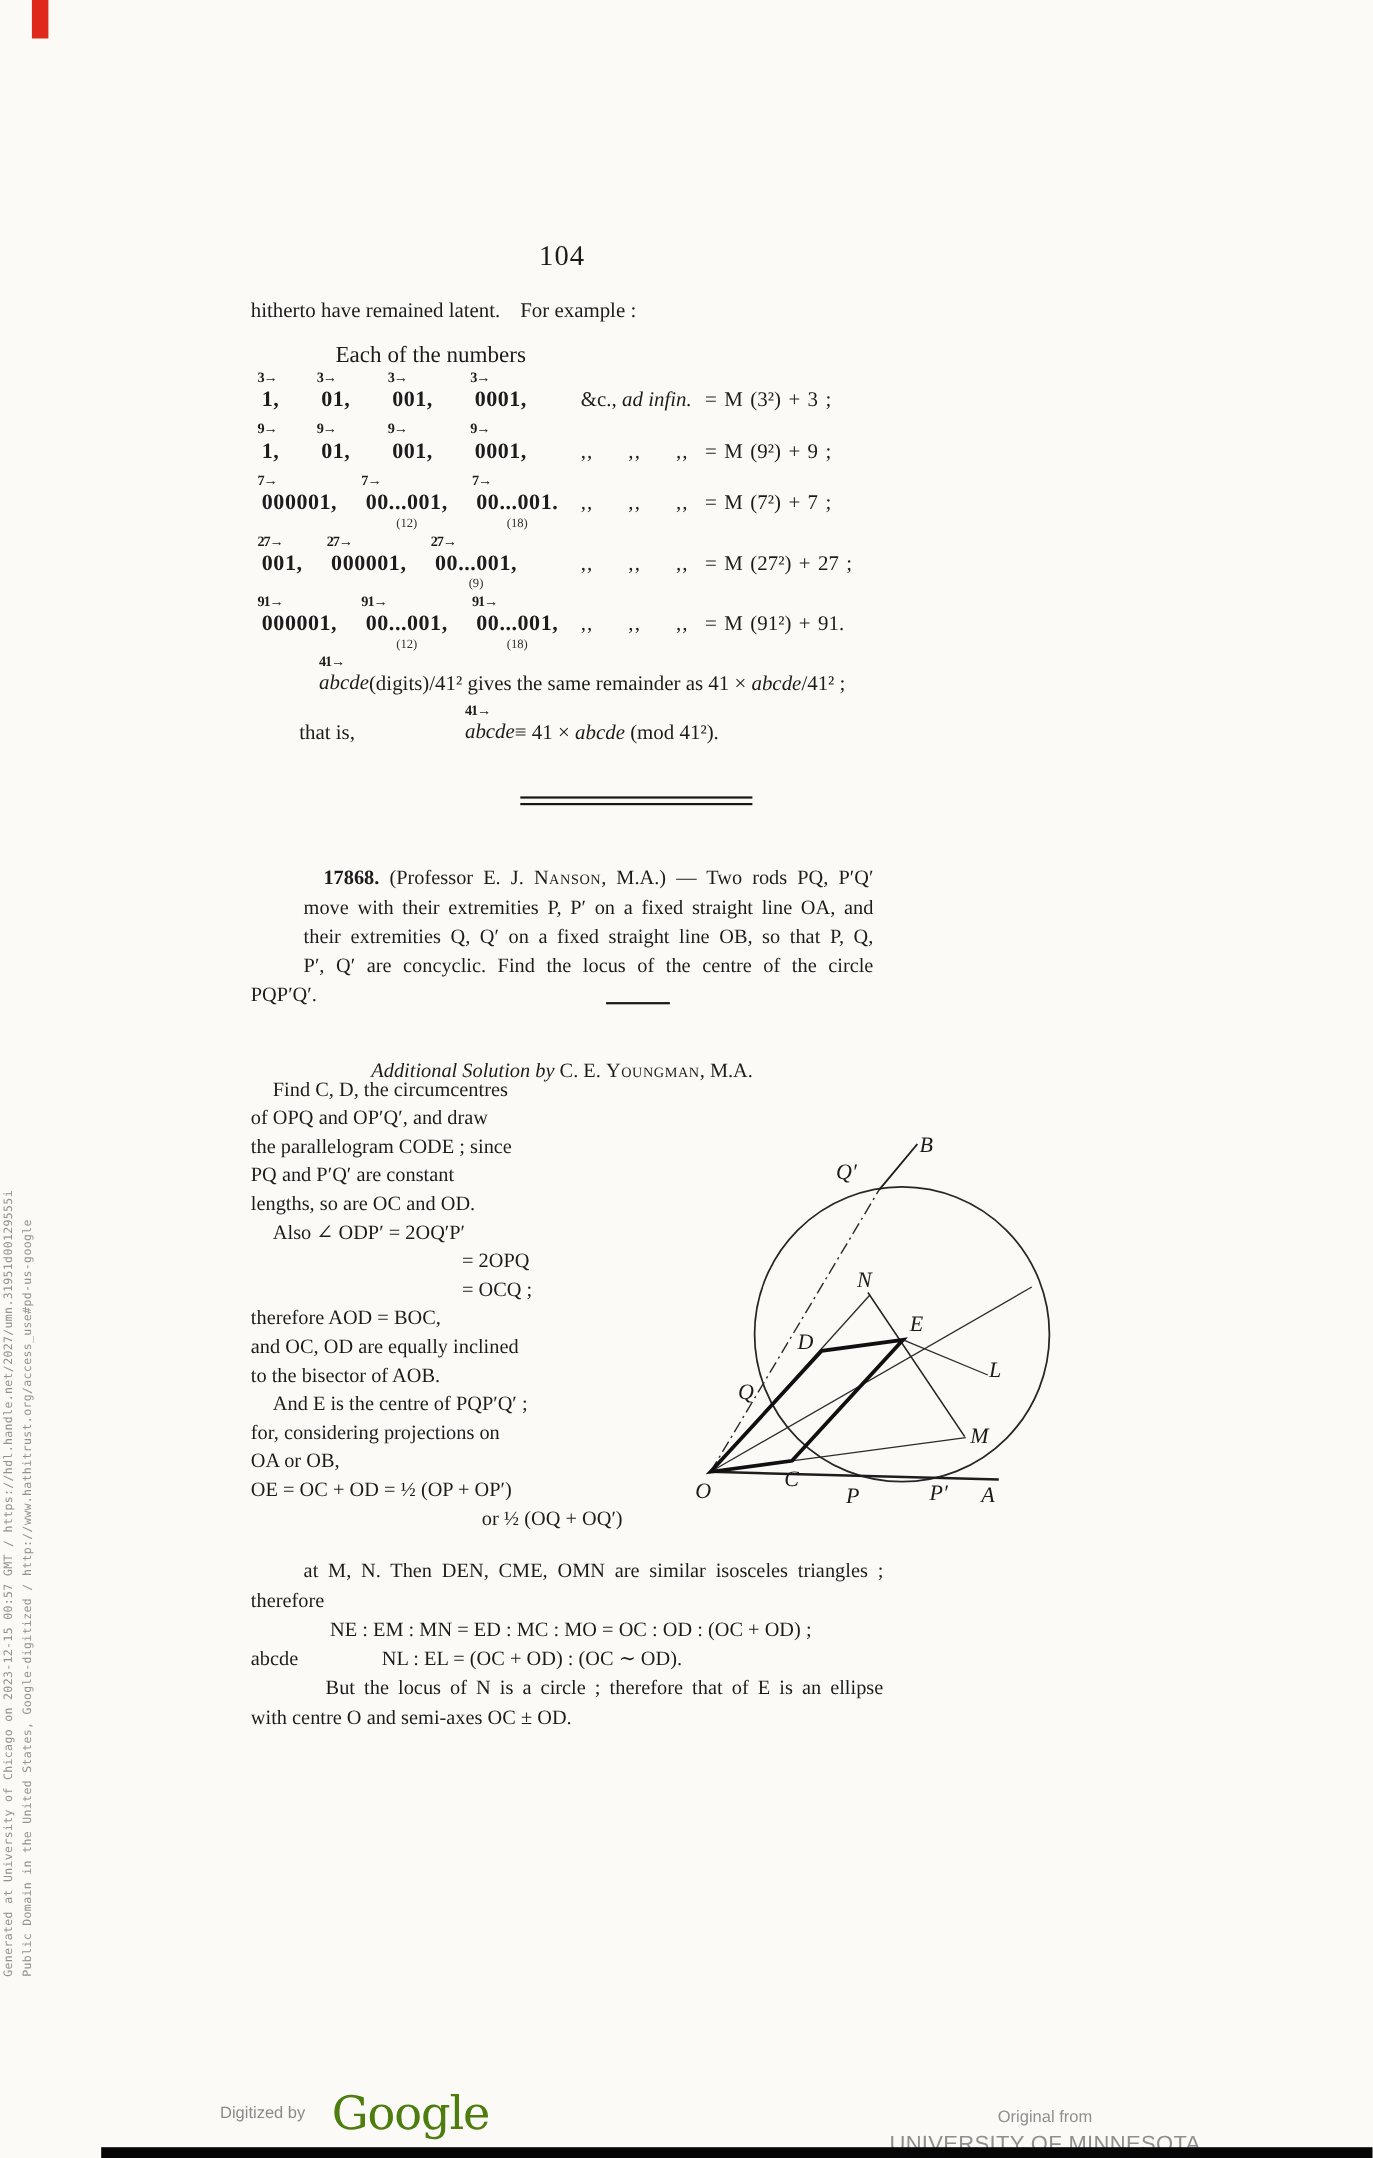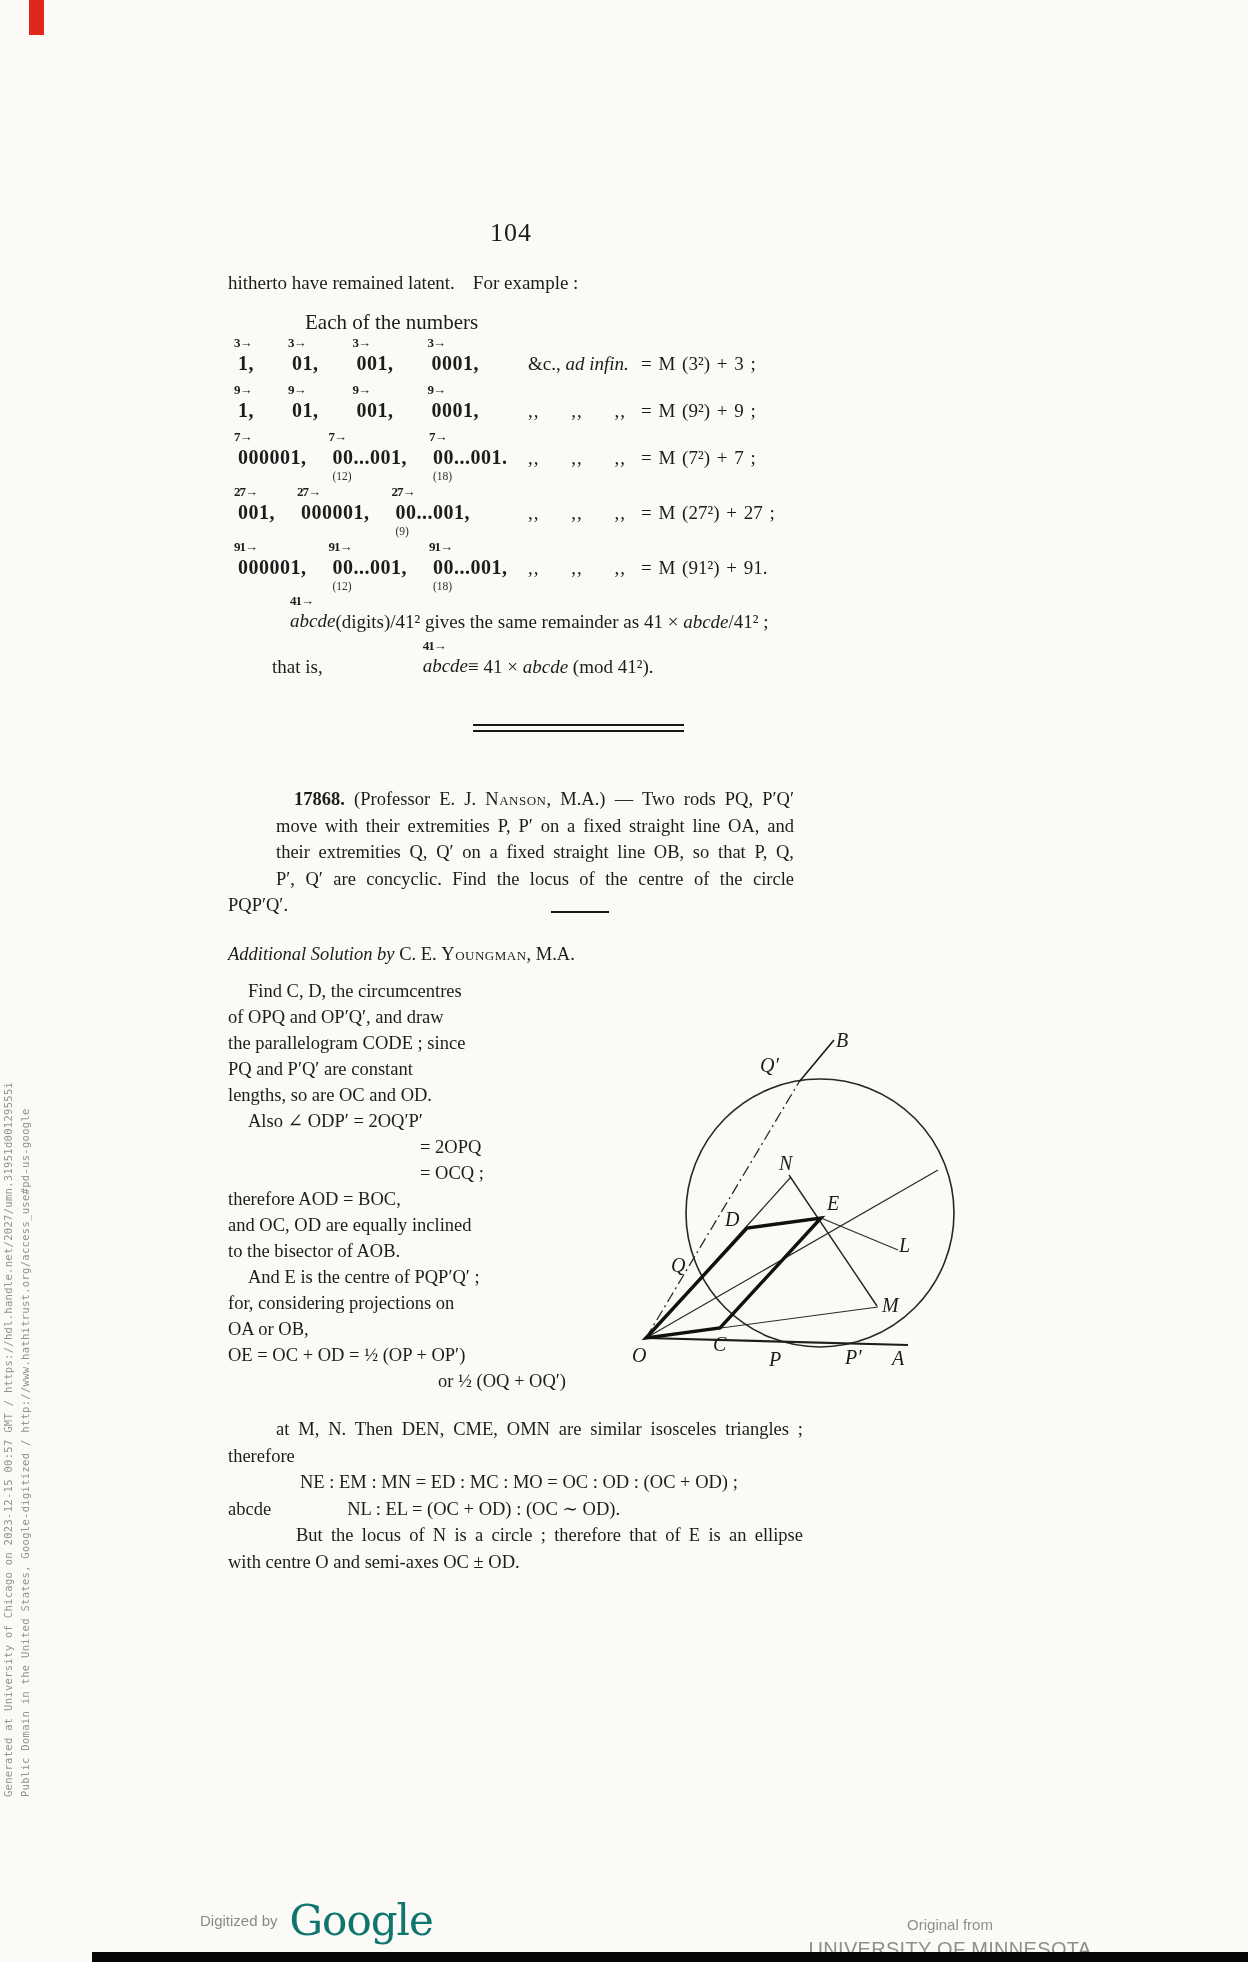--- a/index.html
+++ b/index.html
@@ -20,21 +20,21 @@
   .intro .gap{padding-left:18px;}
   .each{left:305px;top:310px;font-size:21px;}
   
   .rows{left:228px;top:336px;width:575px;}
   .row{position:relative;padding-left:10px;}
   .row.mb6{margin-bottom:6px;}
   .grp{display:inline-block;vertical-align:top;margin-right:34px;}
   .row.wide .grp{margin-right:22px;}
   .arr{display:block;height:15px;line-height:13px;font-size:13px;font-weight:700;margin-left:-4px;letter-spacing:-1px;}
   .num{display:block;height:26px;line-height:24px;font-size:20px;font-weight:600;letter-spacing:.5px;}
-  .sub{display:block;height:14px;line-height:11px;font-size:11.5px;text-align:left;color:#2e2e2e;}
+  .sub{display:block;height:14px;line-height:11px;font-size:11.5px;text-align:center;color:#2e2e2e;}
   .grp .sub:empty{height:0;}
   .mid{position:absolute;left:300px;top:15px;line-height:26px;font-size:19px;}
   .commas{word-spacing:26px;letter-spacing:1px;}
   .res{position:absolute;left:413px;top:15px;line-height:26px;font-size:19px;word-spacing:2px;}
   .it{font-style:italic;}
   
   .para41{left:228px;top:594px;width:575px;font-size:19px;}
   .l41{display:flex;align-items:flex-end;}
   .l41 .rest{line-height:26px;white-space:nowrap;}
   .grp41{display:inline-block;}
@@ -47,37 +47,37 @@
   
   .rule-double{left:473px;top:724px;width:211px;height:4px;border-top:2px solid #161616;border-bottom:2px solid #161616;}
   .rule-short{left:551px;top:911px;width:58px;border-top:2px solid #161616;}
   
   .problem{left:228px;top:786px;width:566px;font-size:18.5px;line-height:26.5px;}
   .jline{text-align:justify;text-align-last:justify;margin-left:48px;}
   .problem .first{padding-left:18px;}
   .bold{font-weight:700;}
   .sc{font-variant:small-caps;letter-spacing:.5px;}
   
-  .sol-head{left:228px;top:944px;width:566px;font-size:18.5px;}
+  .sol-head{left:228px;top:964px;width:566px;text-align:center;font-size:18.5px;}
   .sol-col{left:228px;top:978px;width:292px;font-size:18.5px;line-height:26px;}
   .sol-col .line{white-space:nowrap;}
   .ind{padding-left:20px;}
   .eq1{padding-left:192px;}
   .eq2{padding-left:210px;}
   .closing{left:228px;top:1416px;width:575px;font-size:18.5px;line-height:26.5px;}
   .closing .line{white-space:nowrap;}
   .closing .eq{padding-left:72px;}
   .closing .hence-math{margin-left:76px;}
   
   .fig{left:520px;top:1000px;}
   .fig text{font:italic 20px "Liberation Serif","DejaVu Serif",serif;fill:#1b1b1b;}
   
   .foot-left{left:200px;top:1896px;display:flex;align-items:center;}
   .dig{font-family:"Liberation Sans","DejaVu Sans",sans-serif;font-size:15px;color:#8a8a8a;}
-  .google{font-family:"DejaVu Serif",serif;font-size:42px;color:#0f766e;margin-left:12px;letter-spacing:-1px;}
+  .google{font-family:"DejaVu Serif",serif;font-size:42px;color:#4d7c0f;margin-left:24px;letter-spacing:-1px;}
   .foot-right{left:800px;top:1916px;width:300px;text-align:center;
               font-family:"Liberation Sans","DejaVu Sans",sans-serif;color:#8f8f8f;}
   .orig{font-size:15px;}
   .inst{font-size:20px;margin-top:5px;letter-spacing:.3px;}
 </style>
 </head>
 <body>
 
 <div id="page">
 

